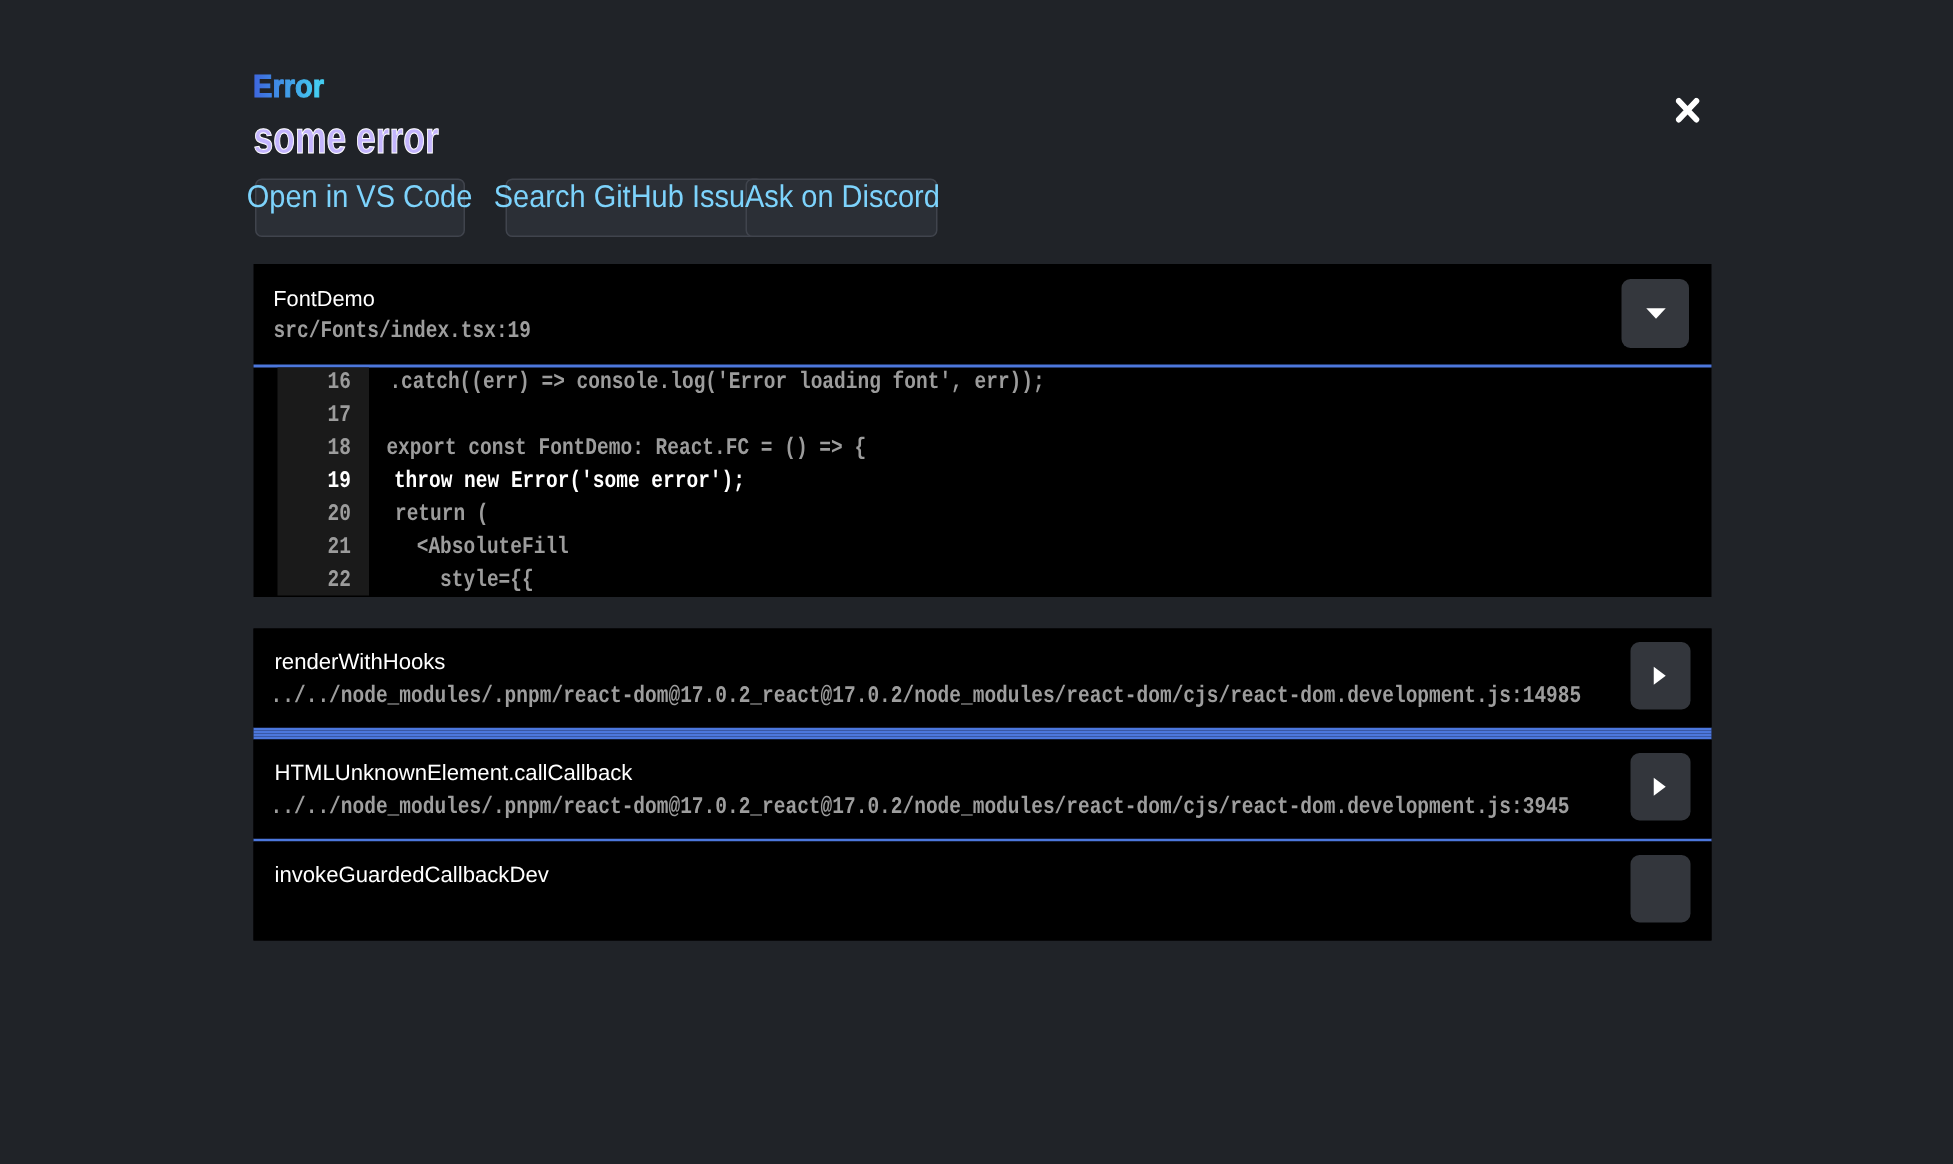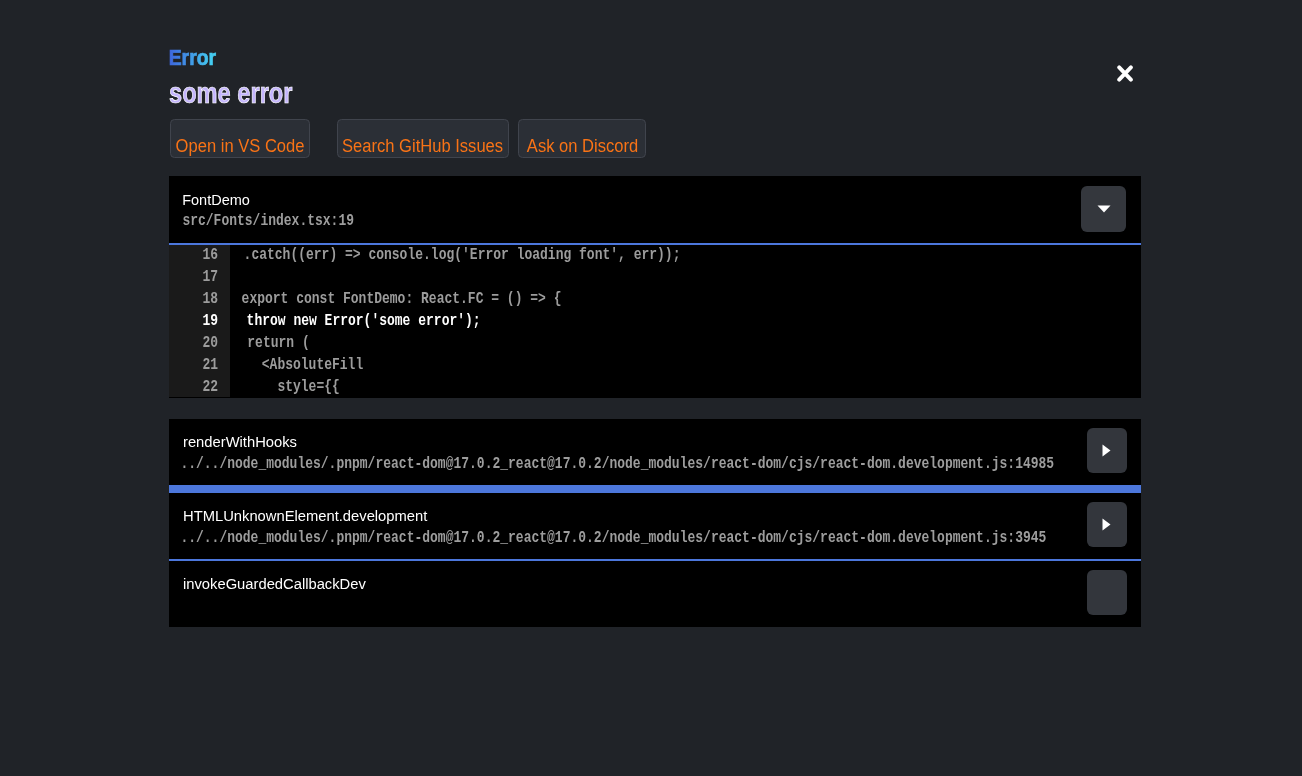--- a/index.html
+++ b/index.html
@@ -5,37 +5,37 @@
   * { margin:0; padding:0; box-sizing:border-box; }
   html,body { width:1302px; height:776px; background:#202328; overflow:hidden; }
   body { position:relative; font-family:"Liberation Sans", sans-serif; }
   .abs { position:absolute; }
   .mono { font-family:"Liberation Mono", monospace; font-weight:bold; }
   .sx { display:inline-block; transform-origin:0 50%; }
   #title { left:168.8px; top:78px; font-size:30px; font-weight:bold; color:#c4b5fd; line-height:1; }
   #title .sx { transform:scaleX(0.788); -webkit-text-stroke:0.7px #fff; }
 
   
-  .btn { position:absolute; top:119.1px; height:38.5px; background:#2b2f36; border:1px solid #40444d; border-radius:4.5px; display:flex; align-items:flex-end; justify-content:center; color:#f97316; font-size:18px; }
+  .btn { position:absolute; top:119.1px; height:38.5px; background:#2b2f36; border:1px solid #40444d; border-radius:4.5px; display:flex; align-items:flex-start; justify-content:center; color:#7dd3fc; font-size:21px; }
   .btn .sx { transform:scaleX(0.92); transform-origin:50% 50%; white-space:nowrap; }
   #btn1 { left:170px; width:140.1px; }
   #btn2 { left:337px; width:171.9px; }
-  #btn3 { left:497.4px; width:128px;margin-left:21px; }
+  #btn3 { left:497.4px; width:128px; }
 
   
   #closex { left:1117.3px; top:64.8px; }
 
   
   #codeframe { left:169px; top:176px; width:972px; height:221.5px; background:#000; }
   #cfhead { position:absolute; left:0; top:0; width:100%; height:84px;padding-left:20px; }
   #cfname { position:absolute; left:13.2px; top:16.5px; font-size:14.5px; color:#fff; line-height:1; }
   #cfpath { position:absolute; left:13.4px; top:39px; font-size:13px; color:#9d9d9d; line-height:13px; transform:scaleY(1.22); transform-origin:0 11px; }
   #caretbtn { position:absolute; left:912.3px; top:10.3px; width:45.2px; height:46px; background:#34373d; border-radius:6px; display:flex; align-items:center; justify-content:center; }
   .bluline { position:absolute; left:0; width:100%; height:2px; background:#4c77dc; }
-  #codearea { position:absolute; left:0; top:69.1px; width:100%; height:152.4px; }
+  #codearea { position:absolute; left:16px; top:69.1px; width:100%; height:152.4px; }
   #gutter { position:absolute; left:0; top:0; width:61px; height:100%; background:#1a1a1a; }
   .cline { position:absolute; left:0; width:100%; height:22px; font-size:13px; line-height:22px; white-space:pre; color:#9c9c9c; transform:scaleY(1.22); transform-origin:0 14.5px; }
   .cline .num { position:absolute; left:0; top:0; width:49px; text-align:right; display:inline-block; }
   .cline .code { position:absolute; top:0; }
   .cline.hl { color:#fff; }
 
   
   #stack { left:169px; top:419.4px; width:972px; background:#000; }
   .frame { position:relative; width:100%; height:66px; background:#000; }
   .fdiv { width:100%; height:2px; background:#4c77dc; }
@@ -101,21 +101,21 @@
         <svg width="9" height="13" viewBox="0 0 9 13">
           <path d="M0.5 0.5 L8.5 6.5 L0.5 12.5 Z" fill="#fff"></path>
         </svg>
       </div>
     </div>
     <div class="fdiv"></div>
     <div class="fdiv"></div>
     <div class="fdiv"></div>
     <div class="fdiv"></div>
     <div class="frame">
-      <div class="ftitle">HTMLUnknownElement.development</div>
+      <div class="ftitle">HTMLUnknownElement.callCallback</div>
       <div class="fpath mono">../../node_modules/.pnpm/react-dom@17.0.2_react@17.0.2/node_modules/react-dom/cjs/react-dom.development.js:3945</div>
       <div class="pbtn">
         <svg width="9" height="13" viewBox="0 0 9 13">
           <path d="M0.5 0.5 L8.5 6.5 L0.5 12.5 Z" fill="#fff"></path>
         </svg>
       </div>
     </div>
     <div class="fdiv"></div>
     <div class="frame">
       <div class="ftitle">invokeGuardedCallbackDev</div>

